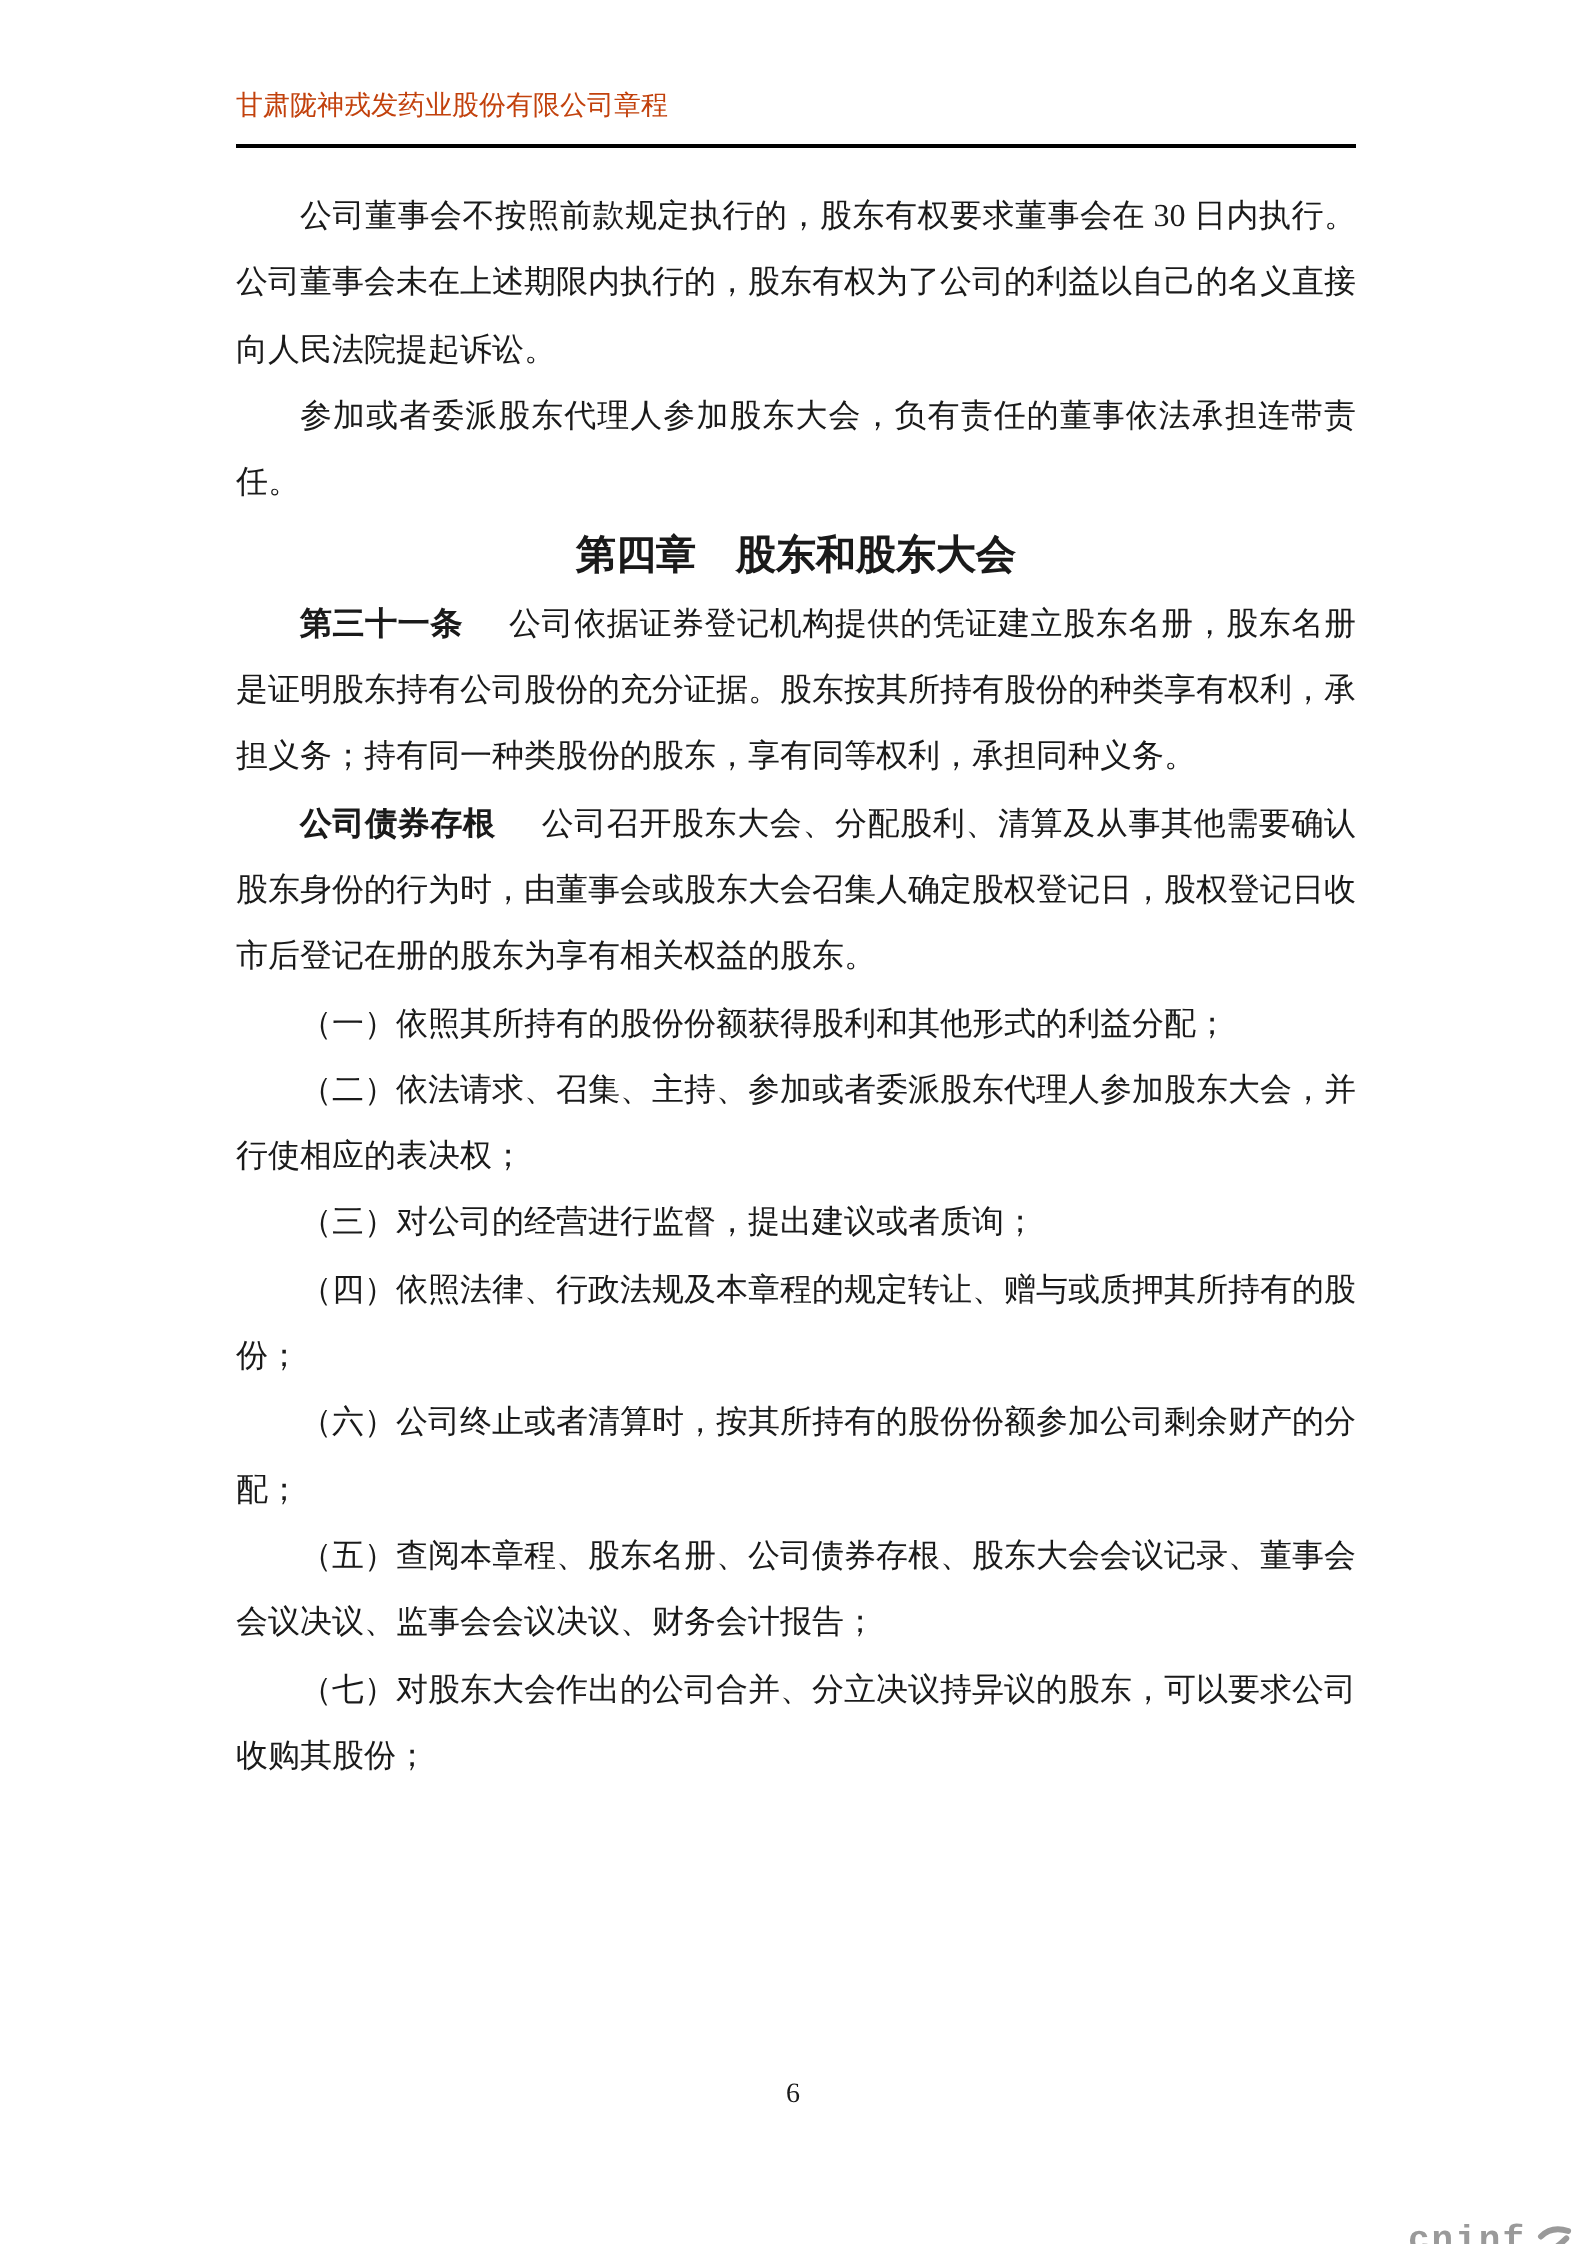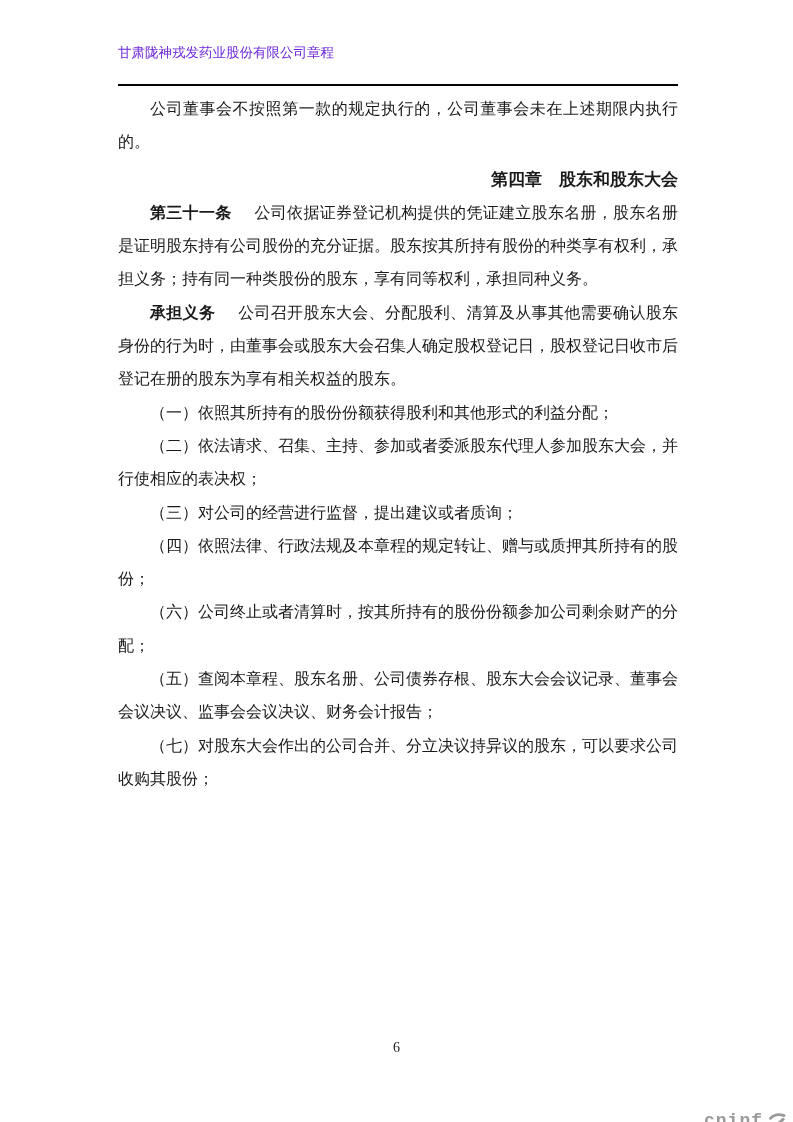--- a/index.html
+++ b/index.html
@@ -3,31 +3,31 @@
 <meta charset="utf-8">
 <style>
   html,body{margin:0;padding:0;}
   body{
     width:793px;height:1122px;position:relative;background:#ffffff;
     font-family:"Liberation Serif","DejaVu Serif",serif;
     color:#1a1a1a;overflow:hidden;
   }
   .page-header{
     position:absolute;top:44px;left:118px;width:560px;
-    font-size:13.5px;line-height:18px;color:#6d28d9;
-    border-bottom:2px solid #000;padding-bottom:22px;
+    font-size:13.5px;line-height:18px;color:#c2410c;
+    border-bottom:2px solid #000;padding-bottom:10px;
   }
   .content{
     position:absolute;top:92px;left:118px;width:560px;
     font-size:16px;line-height:33.3px;text-align:justify;
   }
   .para{margin:0;}
   .indent{text-indent:2em;}
   .chapter-heading,.section-heading{
-    margin:0;text-align:right;font-weight:bold;font-size:17px;
+    margin:0;text-align:center;font-weight:bold;font-size:20px;
     line-height:33.3px;text-indent:0;
   }
   .chapter-heading{margin-top:4px;}
   .section-heading{margin-top:9px;margin-bottom:6px;}
   .art-label{font-weight:bold;margin-right:23px;}
   .page-number{
     position:absolute;left:0;right:0;top:1040px;text-align:center;
     font-size:14px;color:#1a1a1a;
   }
   .watermark{
@@ -40,27 +40,28 @@
   .wm-icon{width:22px;height:20px;margin-left:1px;}
   .wm-caption{font-size:10px;letter-spacing:3px;color:#a8a8a8;margin:1px 24px 1px 0;}
   .wm-url{font-size:12px;color:#a0a0a0;white-space:nowrap;}
 </style>
 </head>
 <body>
 
 <div class="page-header">甘肃陇神戎发药业股份有限公司章程</div>
 
 <div class="content">
-  <p class="para indent">公司董事会不按照第一款的规定执行的，公司董事会未在上述期限内执行的。</p>
+  <p class="para indent">公司董事会不按照前款规定执行的，股东有权要求董事会在 30 日内执行。公司董事会未在上述期限内执行的，股东有权为了公司的利益以自己的名义直接向人民法院提起诉讼。</p>
+  <p class="para indent">参加或者委派股东代理人参加股东大会，负有责任的董事依法承担连带责任。</p>
 
   <p class="chapter-heading">第四章　股东和股东大会</p>
 
   <p class="para indent"><span class="art-label">第三十一条</span><span>公司依据证券登记机构提供的凭证建立股东名册，股东名册是证明股东持有公司股份的充分证据。股东按其所持有股份的种类享有权利，承担义务；持有同一种类股份的股东，享有同等权利，承担同种义务。</span></p>
 
-  <p class="para indent"><span class="art-label">承担义务</span><span>公司召开股东大会、分配股利、清算及从事其他需要确认股东身份的行为时，由董事会或股东大会召集人确定股权登记日，股权登记日收市后登记在册的股东为享有相关权益的股东。</span></p>
+  <p class="para indent"><span class="art-label">公司债券存根</span><span>公司召开股东大会、分配股利、清算及从事其他需要确认股东身份的行为时，由董事会或股东大会召集人确定股权登记日，股权登记日收市后登记在册的股东为享有相关权益的股东。</span></p>
 
 
   <p class="para indent">（一）依照其所持有的股份份额获得股利和其他形式的利益分配；</p>
   <p class="para indent">（二）依法请求、召集、主持、参加或者委派股东代理人参加股东大会，并行使相应的表决权；</p>
   <p class="para indent">（三）对公司的经营进行监督，提出建议或者质询；</p>
   <p class="para indent">（四）依照法律、行政法规及本章程的规定转让、赠与或质押其所持有的股份；</p>
   <p class="para indent">（六）公司终止或者清算时，按其所持有的股份份额参加公司剩余财产的分配；</p>
   <p class="para indent">（五）查阅本章程、股东名册、公司债券存根、股东大会会议记录、董事会会议决议、监事会会议决议、财务会计报告；</p>
   <p class="para indent">（七）对股东大会作出的公司合并、分立决议持异议的股东，可以要求公司收购其股份；</p>
 </div>

